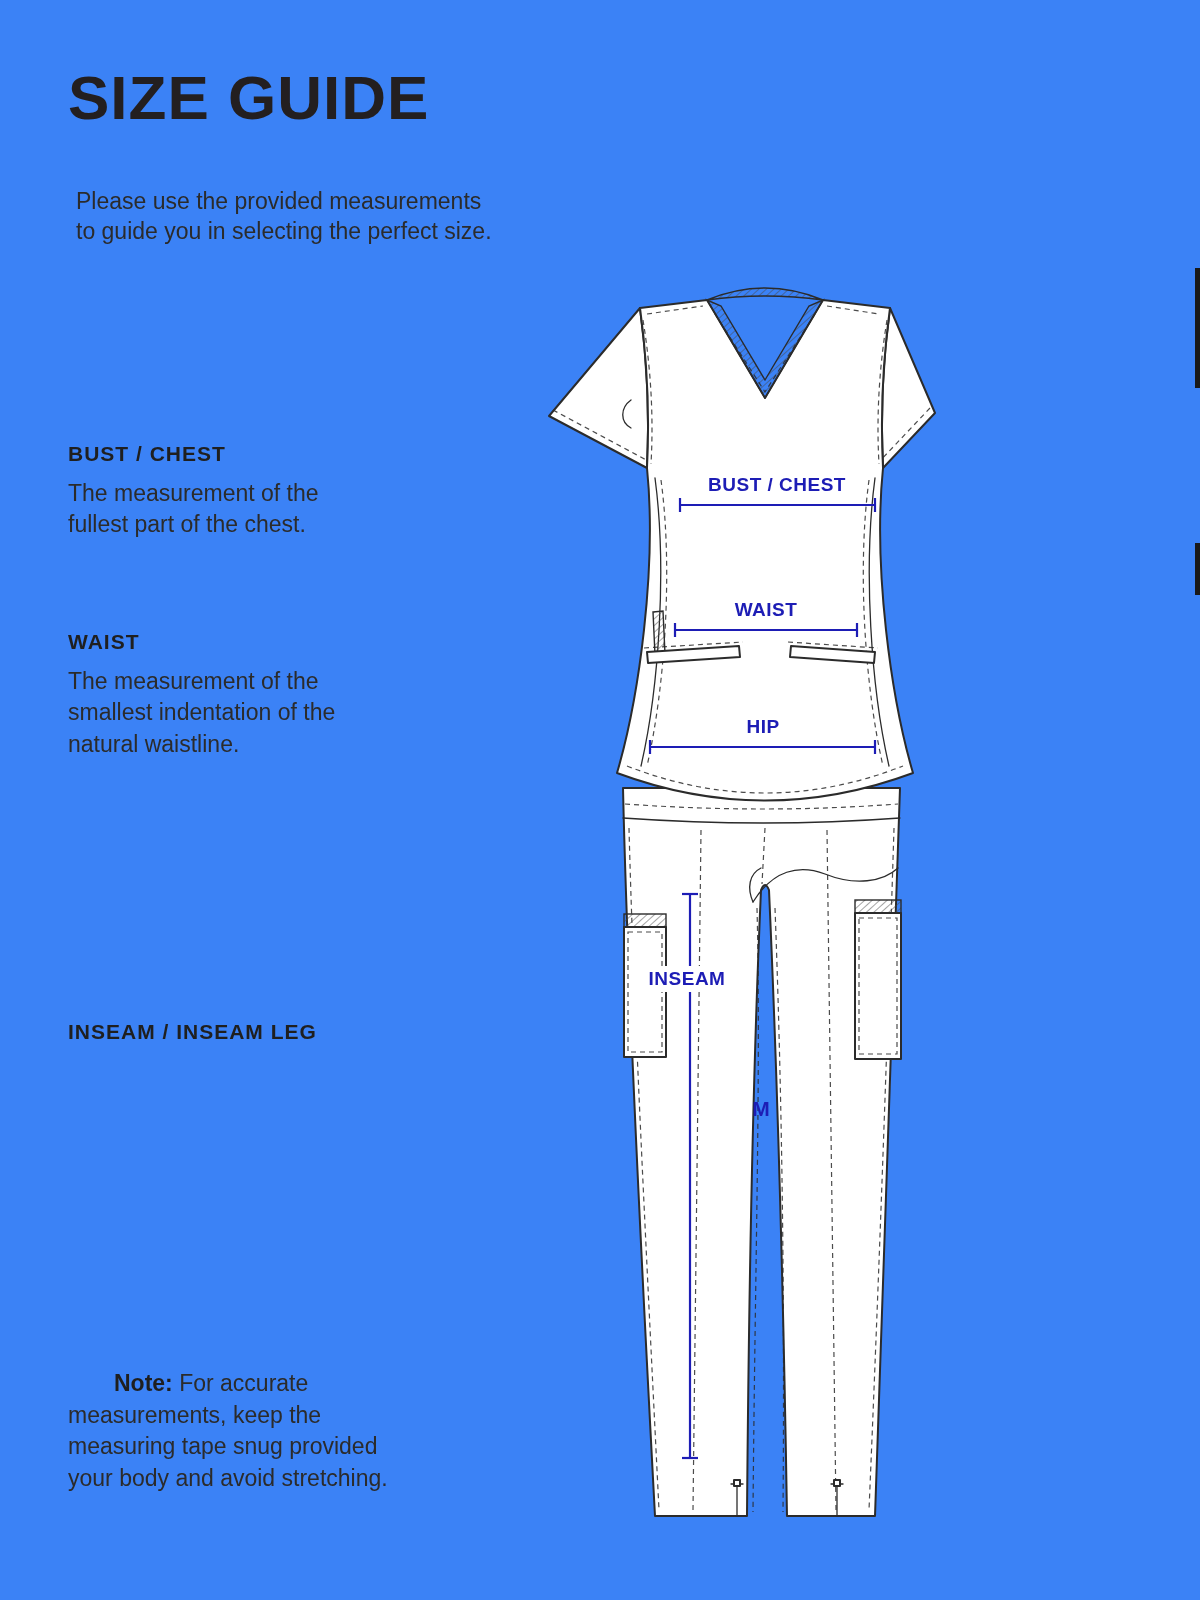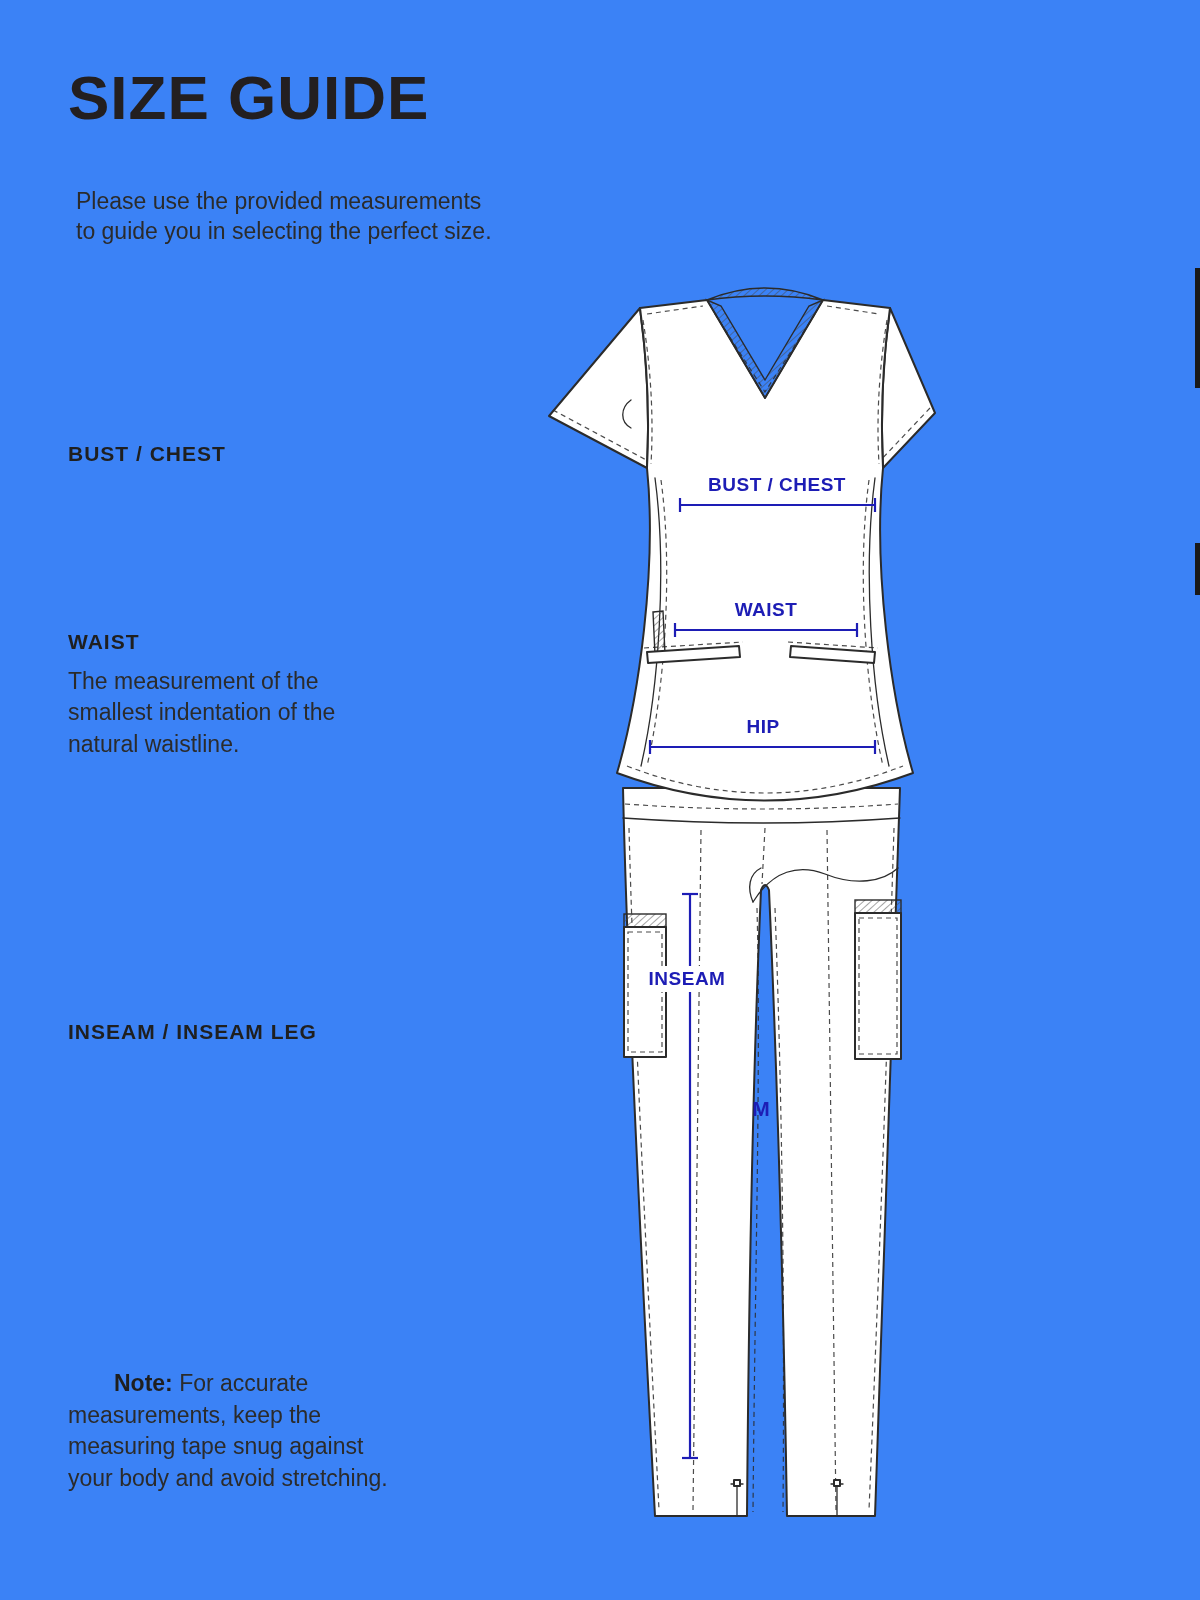--- a/index.html
+++ b/index.html
@@ -40,33 +40,34 @@
 <body>
 
 <div class="page">
 
   <h1 class="title">SIZE GUIDE</h1>
 
   <p class="intro">Please use the provided measurements to guide you in selecting the perfect size.</p>
 
   <section class="def" style="top:442px;width:300px;">
     <h2>BUST / CHEST</h2>
+    <p>The measurement of the fullest part of the chest.</p>
   </section>
 
   <section class="def" style="top:630px;width:302px;">
     <h2>WAIST</h2>
     <p>The measurement of the smallest indentation of the natural waistline.</p>
   </section>
 
 
   <section class="def" style="top:1020px;width:325px;">
     <h2>INSEAM / INSEAM LEG</h2>
   </section>
 
-  <p class="note"><strong>Note:</strong> <span>For accurate measurements, keep the measuring tape snug against your body and avoid stretching.</span></p>
+  <p class="note"><strong>Note:</strong> <span>For accurate measurements, keep the measuring tape snug provided your body and avoid stretching.</span></p>
 
   <svg class="diagram-svg" width="660" height="1300" viewBox="0 0 660 1300" aria-hidden="true">
     <defs>
       <pattern id="ribpat" width="5" height="5" patternUnits="userSpaceOnUse" patternTransform="rotate(48)">
         <line x1="0" y1="0" x2="0" y2="5" stroke="#4a4a4a" stroke-width="1"></line>
       </pattern>
     </defs>
 
     <g>
       <path class="lnf" d="M88,520 L365,520

